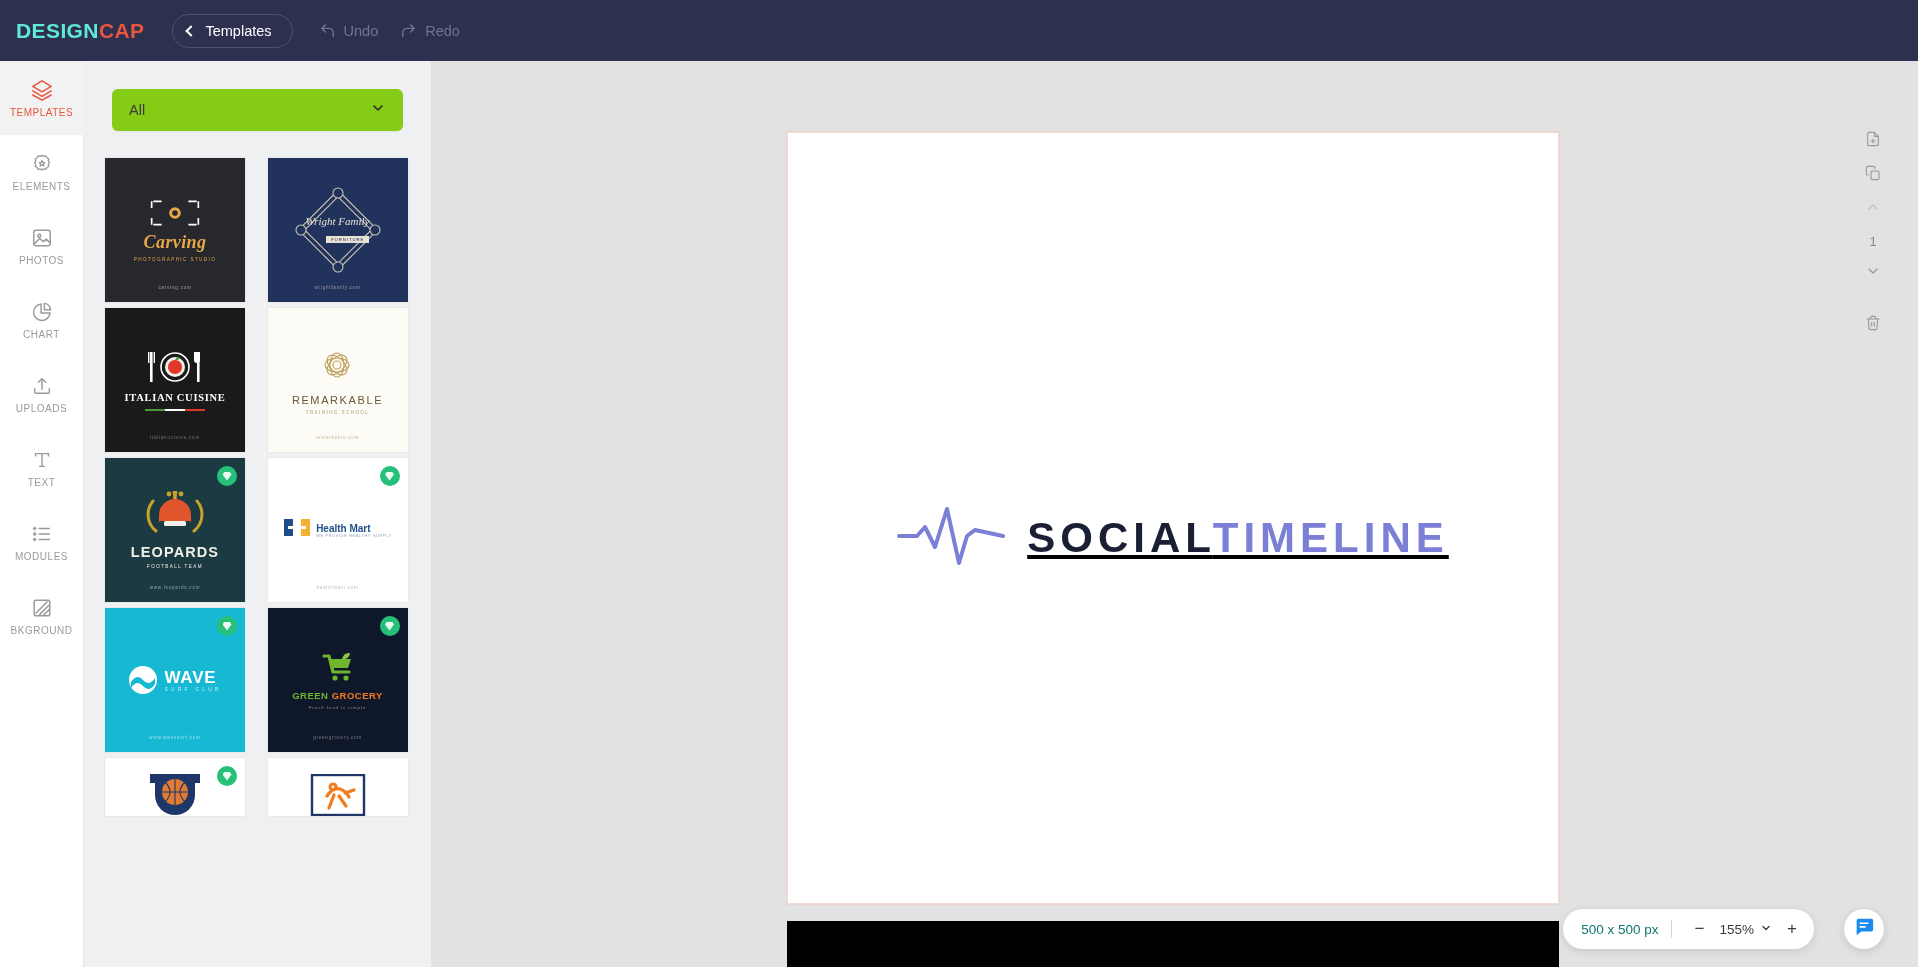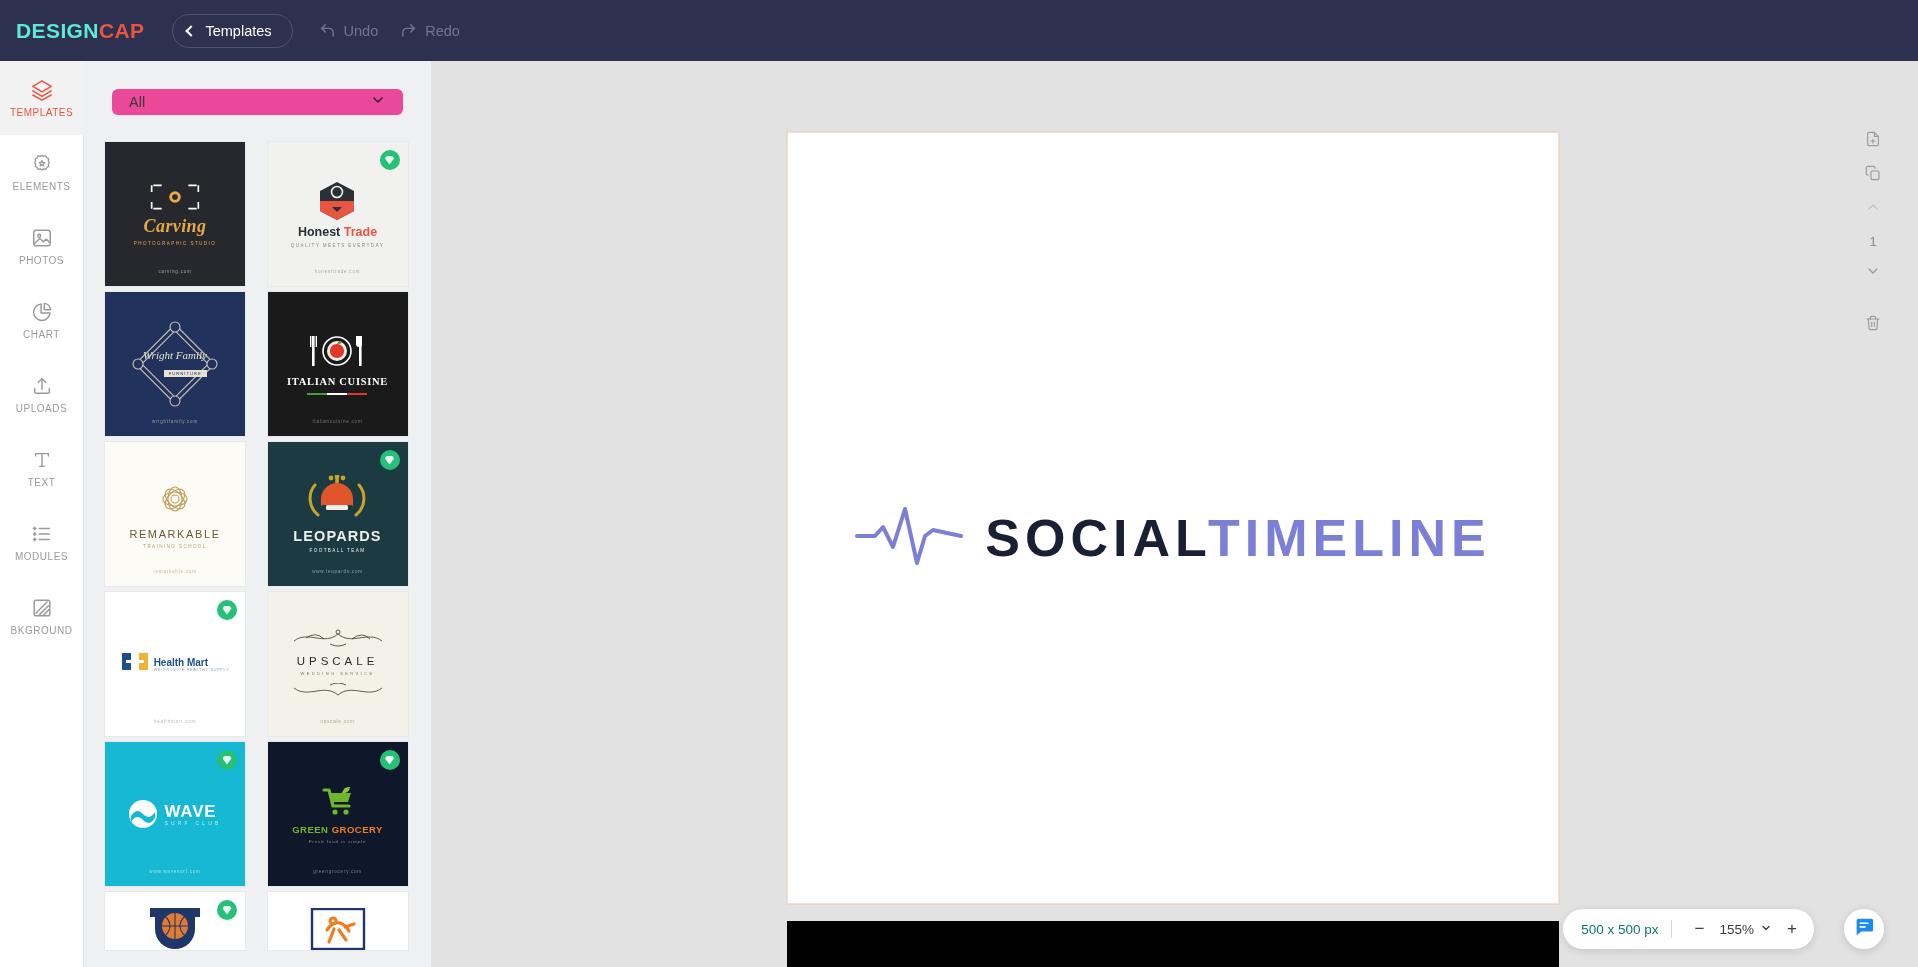--- a/index.html
+++ b/index.html
@@ -64,21 +64,21 @@
   .rail-item svg { display:block; }
   .rail-item.active { background:#f2f2f2; }
   .rail-item.active .lbl { color:#e8563f; }
 
   
   .panel {
     position:absolute; top:61px; left:84px; width:347px; height:906px;
     background:#eef0f1; overflow:hidden;
   }
   .cat-select {
-    margin:28px auto 0; width:291px; height:26px; background:#ec4899;
+    margin:28px auto 0; width:291px; height:42px; background:#84cc16;
     border-radius:6px; display:flex; align-items:center; justify-content:space-between;
     padding:0 17px; cursor:pointer; box-shadow:0 1px 2px rgba(0,0,0,.05);
   }
   .cat-select .val { font-size:14.5px; color:#3a3a3a; }
   .grid { margin:26px 0 0 0; padding:0 18px 0 20px; display:grid;
           grid-template-columns:1fr 1fr; gap:4px 16px; }
   .thumb { position:relative; width:142px; height:146px; background:#fff;
            cursor:pointer; border:1px solid #e9e9e9; display:flex;
            align-items:center; justify-content:center; overflow:hidden; }
   .badge { position:absolute; top:8px; right:8px; width:20px; height:20px;
@@ -97,21 +97,21 @@
 
   
   .stage { position:absolute; top:61px; left:431px; right:0; bottom:0;
            background:#e2e2e2; overflow:hidden; }
   .page1 { position:absolute; left:356px; top:71px; width:772px; height:772px;
            background:#fff; border:1px solid #f0ddd6; outline:1px solid #e8d5cd; }
   .page2 { position:absolute; left:356px; top:860px; width:772px; height:110px;
            background:#000; }
   .logo-row { position:absolute; left:0; right:0; top:372px; display:flex;
               align-items:center; justify-content:center; gap:22px; }
-  .brand { font-size:52px; font-weight:bold; letter-spacing:5px; line-height:1; }
+  .brand { font-size:42px; font-weight:bold; letter-spacing:5px; line-height:1;text-decoration:underline; }
   .brand .p1 { color:#1b1f34; }
   .brand .p2 { color:#7b80d6; }
   .tagline { position:absolute; left:0; right:0; top:790px; text-align:center;
              font-family:"Liberation Serif", serif; font-size:21px; color:#1b1f34; }
 
   
   .pagetools { position:absolute; right:29px; top:63px; width:32px;
                display:flex; flex-direction:column; align-items:center; gap:0; }
   .ptool { width:32px; height:34px; display:flex; align-items:center;
            justify-content:center; cursor:pointer; }
@@ -284,38 +284,20 @@
           <path d="M4 4h10M46 4h10M4 32h10M46 32h10M2 4v8M58 4v8M2 32v-8M58 32v-8"></path>
           <circle cx="30" cy="18" r="7" fill="#e8a845" stroke="none"></circle>
             <circle cx="30" cy="18" r="3.4" fill="#26282d" stroke="none"></circle>
         </svg>
         <div class="t-name" style="color:#e8a845;font-size:18px;font-family:'Liberation Serif',serif;font-style:italic;">Carving</div>
         <div class="t-sub" style="color:#e8a845">PHOTOGRAPHIC STUDIO</div>
       </div>
       <div class="foot" style="color:#cfcfcf">carving.com</div>
     </div>
 
-    <div class="thumb" style="background:#f1f1ef">
-      <div class="badge">
-          <i></i>
-        </div>
-      <div class="mark tcenter">
-        <svg width="36" height="40" viewBox="0 0 36 40">
-          <polygon points="18,1 35,10 35,30 18,39 1,30 1,10" fill="#2b2f36"></polygon>
-          <polygon points="18,20 35,20 35,30 18,39 1,30 1,20" fill="#e8563f"></polygon>
-          <circle cx="18" cy="11" r="5.5" fill="none" stroke="#f1f1ef" stroke-width="1.6"></circle>
-          <path d="M13 26 L18 31 L23 26 Z" fill="#2b2f36"></path>
-        </svg>
-        <div style="font-size:12.5px;font-weight:bold">
-          <span style="color:#2b2f36">Honest </span><span style="color:#e8563f">Trade</span>
-        </div>
-        <div class="t-sub" style="color:#8b8b8b">QUALITY MEETS EVERYDAY</div>
-      </div>
-      <div class="foot" style="color:#8b8b8b">honesttrade.com</div>
-    </div>
 
     <div class="thumb" style="background:#21325c">
       <div class="mark tcenter" style="position:relative;width:92px;height:92px;justify-content:center">
         <svg width="92" height="92" viewBox="0 0 92 92" style="position:absolute;left:0;top:0" fill="none" stroke="#c9c3b4" stroke-width="1.1">
           <rect x="18" y="18" width="56" height="56" transform="rotate(45 46 46)"></rect>
           <rect x="22.5" y="22.5" width="47" height="47" transform="rotate(45 46 46)"></rect>
           <circle cx="46" cy="9" r="5" fill="#21325c"></circle>
             <circle cx="46" cy="83" r="5" fill="#21325c"></circle>
           <circle cx="9" cy="46" r="5" fill="#21325c"></circle>
             <circle cx="83" cy="46" r="5" fill="#21325c"></circle>
@@ -398,38 +380,20 @@
           <path d="M27 2 h-9 v7 h5 v3 h-5 v7 h9z" fill="#f2b233"></path>
         </svg>
         <div style="text-align:left">
           <div style="color:#1e4f8a;font-size:10px;font-weight:bold">Health Mart</div>
           <div style="color:#8aa0bc;font-size:3.8px;letter-spacing:.7px">WE PROVIDE HEALTHY SUPPLY</div>
         </div>
       </div>
       <div class="foot" style="color:#9a9a9a">healthmart.com</div>
     </div>
 
-    <div class="thumb" style="background:#f3f1e8">
-      <div class="mark tcenter">
-        <svg width="108" height="20" viewBox="0 0 108 20" fill="none" stroke="#3a3327" stroke-width=".8">
-          <path d="M10 13 C24 2 40 18 54 6 C68 18 84 2 98 13"></path>
-            <path d="M22 10 q10-7 18 1"></path>
-            <path d="M68 11 q10-8 18 0"></path>
-          <circle cx="54" cy="4" r="2"></circle>
-            <path d="M46 16 q8 4 16 0"></path>
-        </svg>
-        <div style="color:#2e2a21;font-size:11.5px;letter-spacing:4px;margin-top:3px">UPSCALE</div>
-        <div style="color:#7d7463;font-size:4px;letter-spacing:2.4px">WEDDING SERVICE</div>
-        <svg width="108" height="18" viewBox="0 0 108 18" fill="none" stroke="#3a3327" stroke-width=".8" style="margin-top:3px">
-          <path d="M10 5 C24 16 40 0 54 12 C68 0 84 16 98 5"></path>
-            <path d="M46 2 q8-4 16 0"></path>
-        </svg>
-      </div>
-      <div class="foot" style="color:#8d8473">upscale.com</div>
-    </div>
 
     <div class="thumb" style="background:#16b8d4">
       <div class="badge">
           <i></i>
         </div>
       <div style="display:flex;align-items:center;gap:6px">
         <svg width="30" height="30" viewBox="0 0 30 30">
           <circle cx="15" cy="15" r="14" fill="#fff"></circle>
           <path d="M3 17 q6-9 12-2 q6 7 12-2 v6 q-6 9-12 2 q-6-7-12 2z" fill="#16b8d4"></path>
         </svg>

